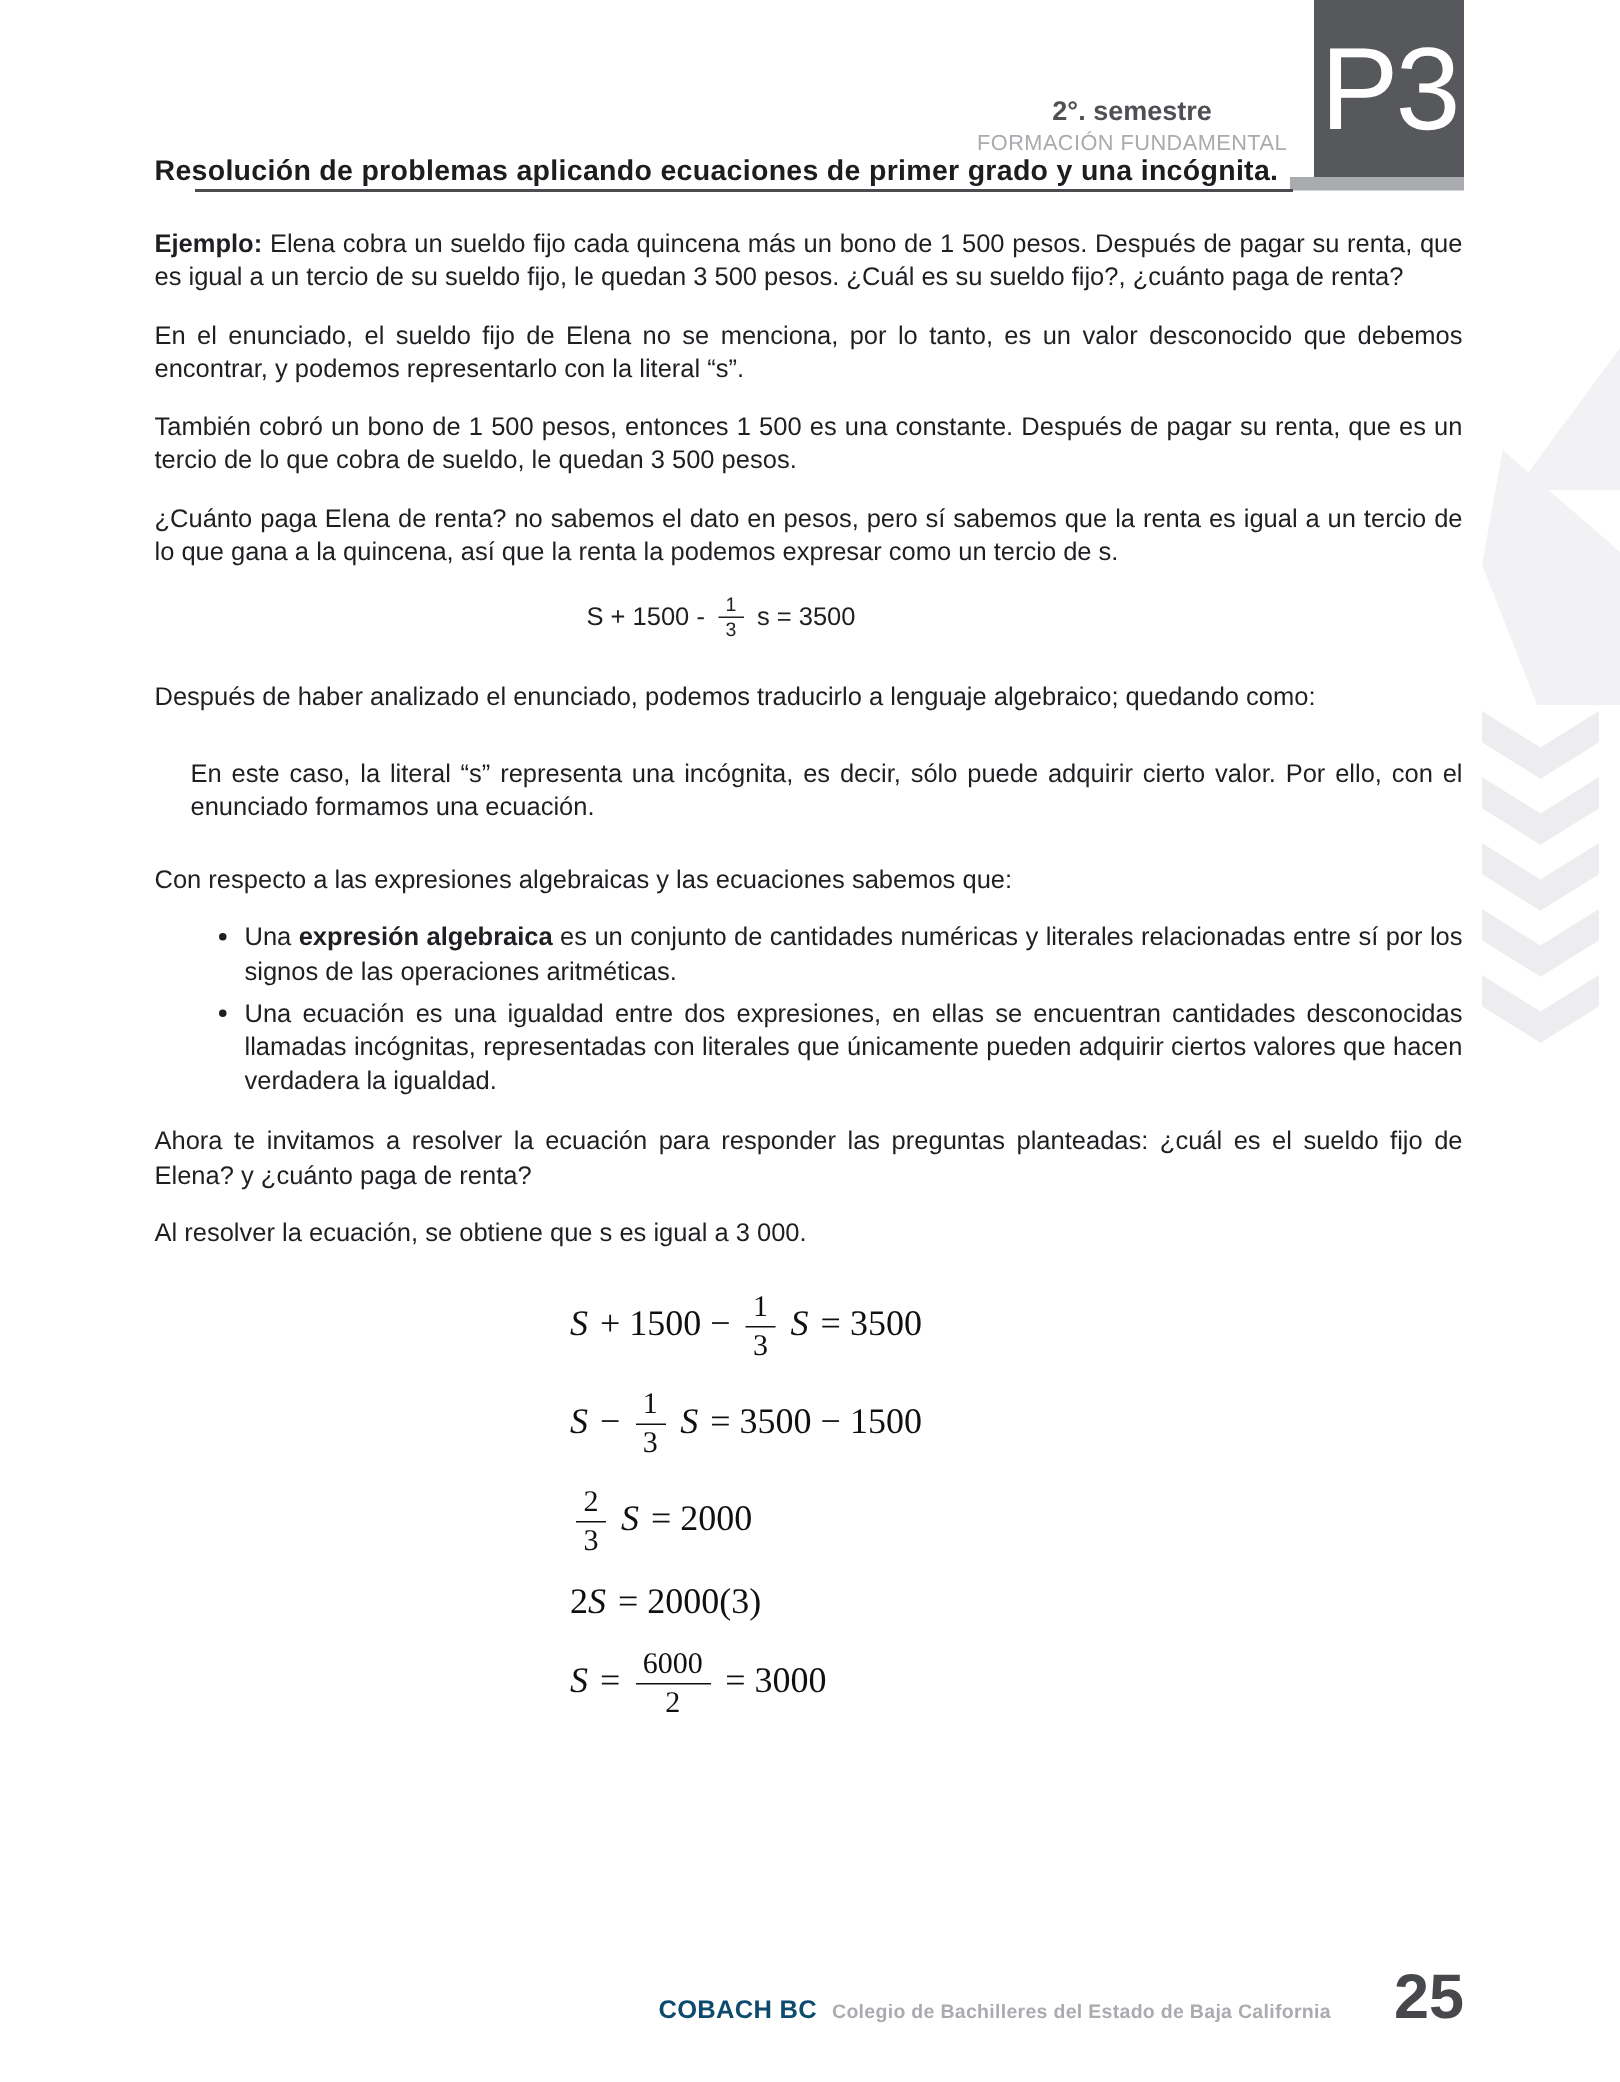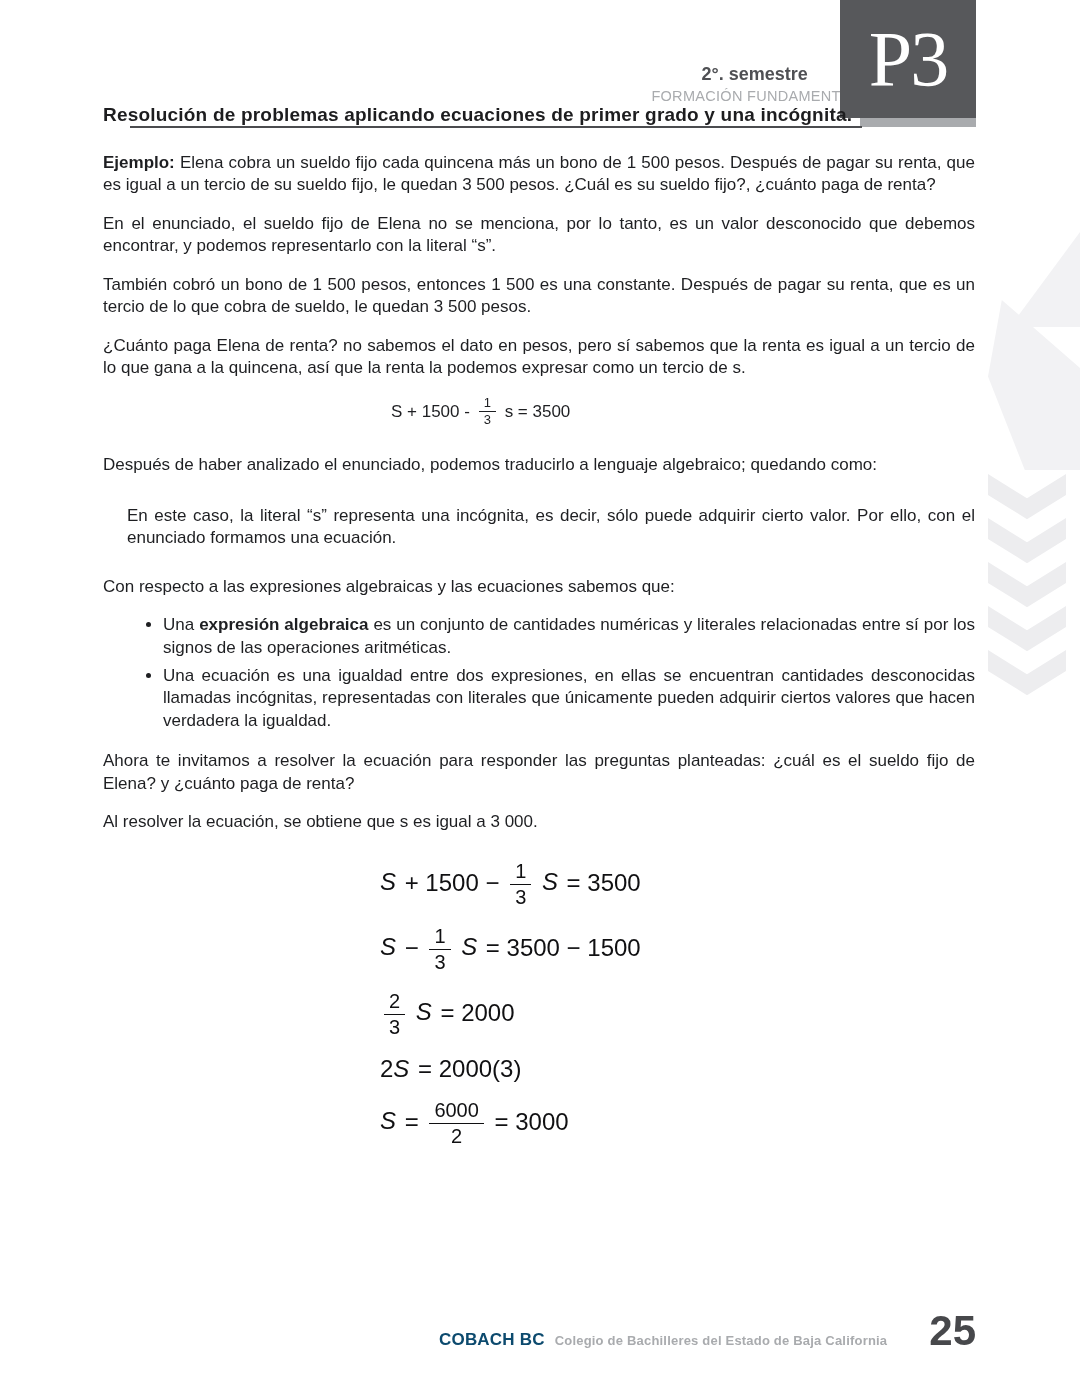--- a/index.html
+++ b/index.html
@@ -19,23 +19,23 @@
   .wm2 { position: absolute; top: 300px; right: 0; width: 92px; height: 170px;
          background: #f2f2f4; clip-path: polygon(15% 0, 100% 40%, 100% 100%, 40% 100%, 0 45%); }
   .chevrons { position: absolute; top: 474px; right: 14px; width: 78px; }
   .chev { width: 78px; height: 58px; background: #ededef; margin-bottom: -14px;
           clip-path: polygon(0 0, 50% 42%, 100% 0, 100% 36%, 50% 78%, 0 36%); }
 
   
   .header-meta { position: absolute; top: 64px; right: 222px; text-align: right; }
   .semester { font-size: 18px; font-weight: bold; color: #4f5054; text-align: center; }
   .program  { font-size: 14.5px; color: #a9abae; letter-spacing: 0.3px; margin-top: 3px; }
-  .badge { position: absolute; top: 0; right: 104px; width: 136px; height: 118px;
+  .badge { position: absolute; top: 0; right: 104px; width: 100px; height: 118px;
            background: #57585b; color: #ffffff; display: flex; align-items: center; justify-content: center;
-           font-family: Liberation Serif, serif; font-size: 78px; line-height: 1; letter-spacing: -2px; }
+           font-family: Liberation Sans, sans-serif; font-size: 78px; line-height: 1; letter-spacing: -2px; }
   .badge-strip { position: absolute; top: 118px; right: 104px; width: 116px; height: 9px; background: #a9abae; }
   .rule { position: absolute; top: 126px; left: 130px; width: 732px; border-top: 2px solid #4b4c4f; }
 
   
   .content { position: relative; padding: 104px 105px 0 103px; }
   .title { font-size: 19px; font-weight: bold; margin: 0 0 26px 0; color: #1d1d1f; letter-spacing: 0.2px; }
   p { margin: 0 0 16px 0; font-size: 17px; line-height: 1.32; text-align: justify; }
   .mt-lg { margin-top: 26px; }
   .mt-xl { margin-top: 28px; margin-left: 24px; }
 
@@ -45,21 +45,21 @@
           vertical-align: middle; margin: 0 4px; }
   .frac .num { border-bottom: 1.6px solid currentColor; padding: 0 5px 1px; line-height: 1.15; }
   .frac .den { padding-top: 1px; line-height: 1.15; }
   .frac-sm { font-size: 13px; }
   .frac-lg { font-size: 20px; }
 
   ul.bullets { margin: 2px 0 18px 0; padding-left: 60px; }
   ul.bullets li { font-size: 17px; line-height: 1.32; text-align: justify; margin-bottom: 6px; }
 
   .solution { margin: 26px 0 0 277px; }
-  .sol-line { font-family: Liberation Sans, sans-serif; font-size: 24px; margin-bottom: 16px; color: #101012; }
+  .sol-line { font-family: Liberation Serif, serif; font-size: 24px; margin-bottom: 16px; color: #101012; }
   .sol-line .var { font-style: italic; padding-right: 2px; }
 
   
   .footer { position: absolute; right: 104px; bottom: 36px; display: flex; align-items: baseline; }
   .brand { font-size: 17px; font-weight: bold; color: #0c4a6e; margin-right: 10px; letter-spacing: 0.2px; }
   .institution { font-size: 13px; font-weight: bold; color: #a9abae; letter-spacing: 0.2px; }
   .pagenum { font-size: 42px; font-weight: bold; color: #47484b; margin-left: 42px; line-height: 1; }
 </style>
 </head>
 <body>

